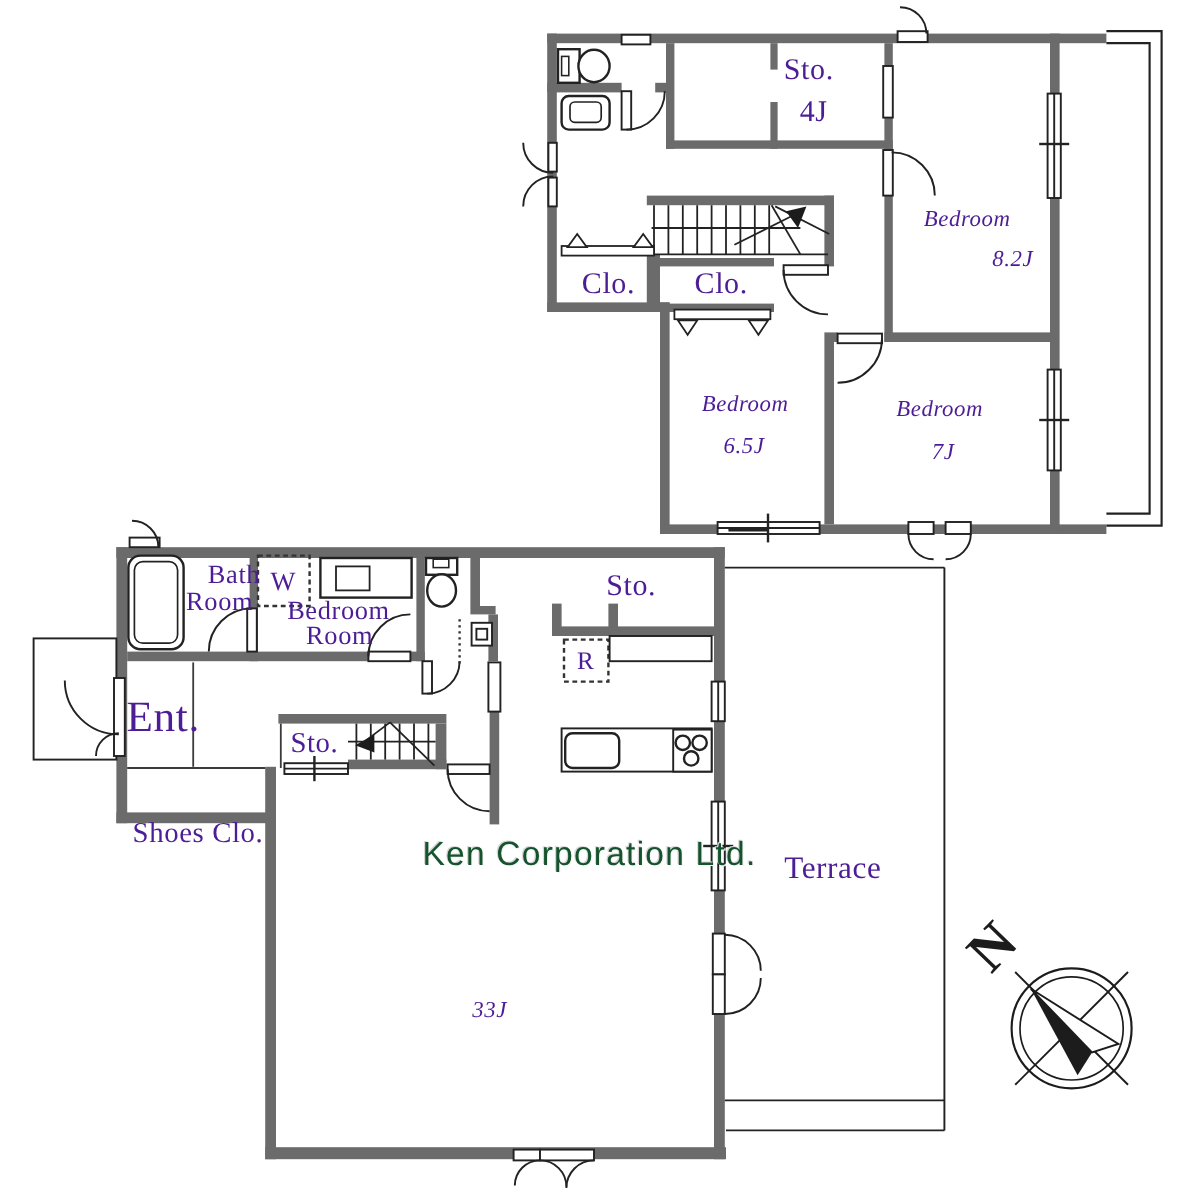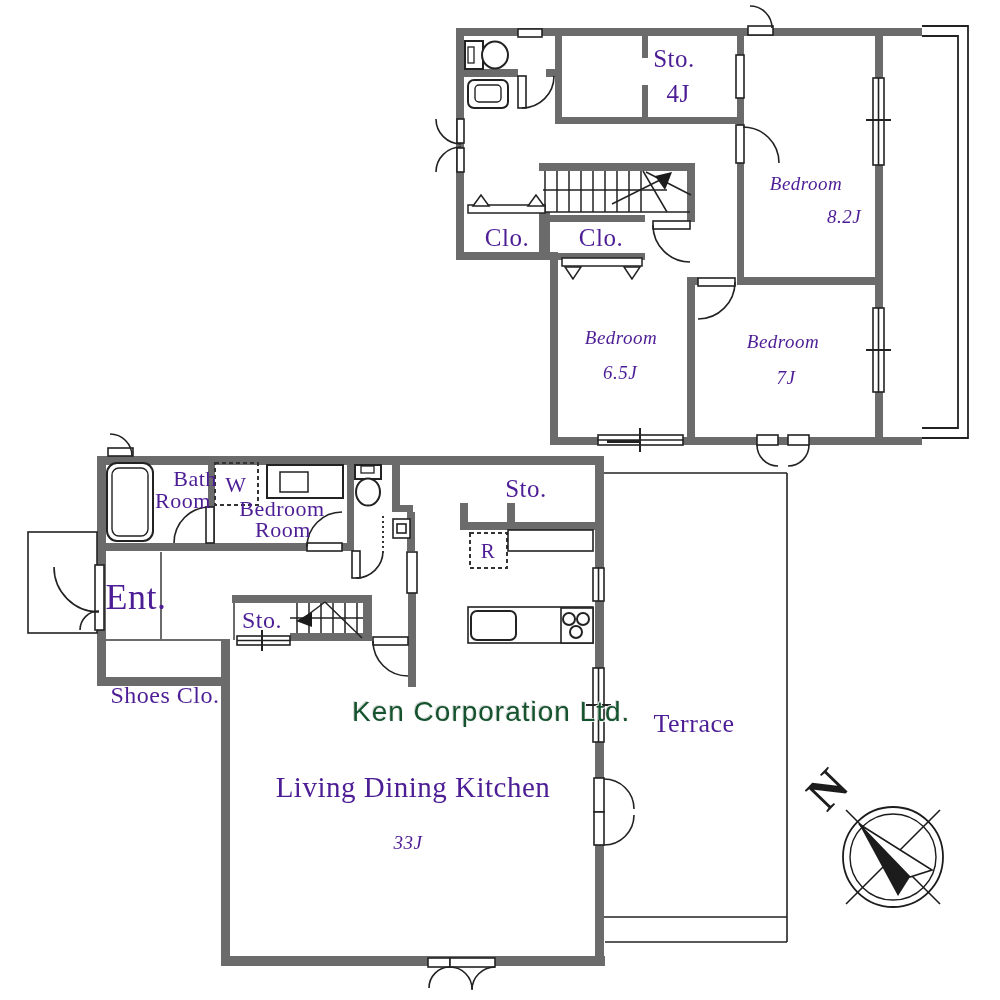--- a/index.html
+++ b/index.html
@@ -300,18 +300,17 @@
   <div class="lbl s22" style="left:183px;top:479px;margin-left:12px;">Bath</div>
   <div class="lbl s22" style="left:183px;top:501px;">Room</div>
   <div class="lbl s22" style="left:236px;top:485px;">W</div>
   <div class="lbl s22" style="left:282px;top:509px;">Bedroom</div>
   <div class="lbl s22" style="left:283px;top:530px;">Room</div>
   <div class="lbl s28" style="left:136px;top:597px;">Ent.</div>
   <div class="lbl s24" style="left:165px;top:663px;margin-top:32px;">Shoes Clo.</div>
   <div class="lbl s24" style="left:262px;top:620px;">Sto.</div>
   <div class="lbl s25" style="left:526px;top:488px;">Sto.</div>
   <div class="lbl s21" style="left:488px;top:551px;">R</div>
-  <div class="lbl s29" style="left:413px;top:787px;">Living Dining Kitchen</div>
   <div class="lbl s27" style="left:408px;top:842px;">33J</div>
   <div class="lbl s26" style="left:694px;top:708px;margin-top:16px;">Terrace</div>
 
   <div id="north-letter">N</div>
 </div>
 
 </body></html>

